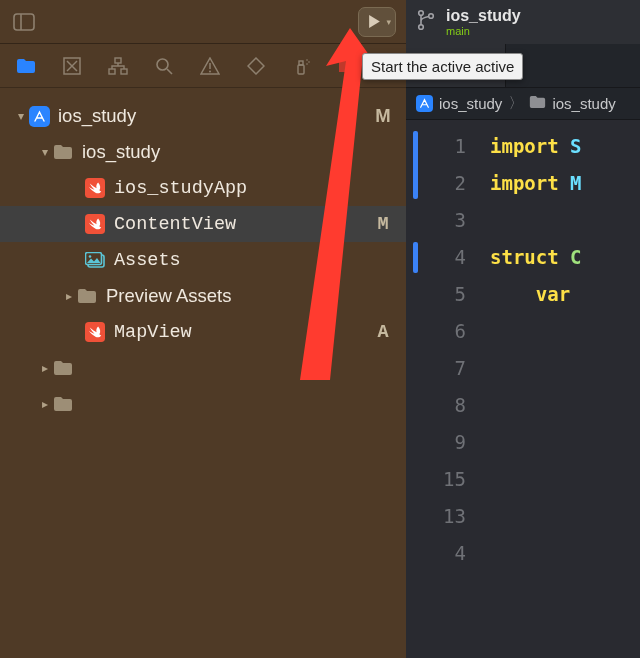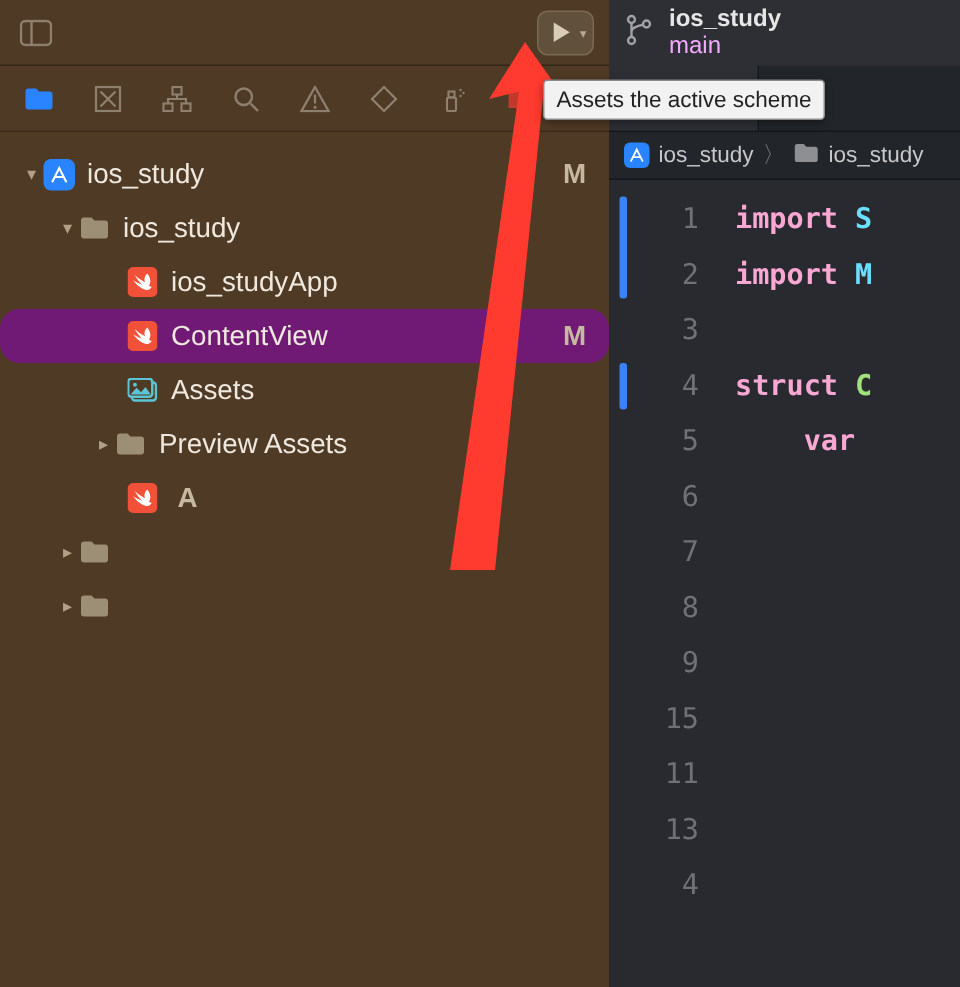--- a/index.html
+++ b/index.html
@@ -74,42 +74,42 @@
     padding-right: 12px;
     color: #efe8de;
     font-size: 18.5px;
   }
   .row .disc {
     width: 14px; text-align: center; color: #b0a086; font-size: 12px;
   }
   .row .ico { width: 22px; display:flex; align-items:center; justify-content:center; margin-right: 8px; }
   .row .label { flex: 1; white-space: nowrap; overflow: hidden; text-overflow: ellipsis; }
   .row .status { width: 22px; text-align: center; color: #c6b99f; font-weight: 600; }
-  .row.selected { background: #701a75; border-radius: 13px; }
+  .row.selected { background: #404040; }
   .indent-0 { padding-left: 14px; }
   .indent-1 { padding-left: 38px; }
   .indent-2 { padding-left: 62px; }
-  .indent-3 { padding-left: 70px; }
+  .indent-3 { padding-left: 70px; font-family: Liberation Mono, monospace; }
   .proj-box {
     width: 21px; height: 21px; border-radius: 5px;
     background: #2a84ff; display:flex; align-items:center; justify-content:center;
   }
 
   
   .scheme-bar {
     height: 44px;
     background: #2d2f34;
     display: flex; align-items: center; gap: 10px;
     padding: 0 10px;
     color: #e6e6e6;
   }
   .scheme-bar .branch-icon { color: #a1a1a6; }
   .scheme-titles { line-height: 1.1; }
   .scheme-title { font-weight: 600; font-size: 16px; }
-  .scheme-sub { font-size: 16px; color: #f0abfc; }
+  .scheme-sub { font-size: 11px; color: #84cc16; }
 
   .file-tabs {
     height: 44px; display:flex; align-items:stretch;
     border-bottom: 1px solid #17181b;
   }
   .file-tab {
     display:flex; align-items:center; gap:6px;
     padding: 0 12px; font-size: 15px;
     background: #22252a;
     color: #c7c8ca;
@@ -139,21 +139,21 @@
     background: #292a30;
     position: relative;
   }
   .gutter .ln { height: 37px; line-height: 37px; }
   .gutter .sel-marker {
     position: absolute; left: 7px; width: 5px; border-radius: 2px;
     background: #3b82f6;
   }
   .src { padding: 8px 0 0 6px; white-space: pre; }
   .src .cl { height: 37px; line-height: 37px; font-weight: 600; }
-  .kw-pink { color: #f9a8d4; margin-top: 36px; }
+  .kw-pink { color: #fde047; margin-top: 36px; }
   .kw-cyan { color: #6bdfff; }
   .kw-green { color: #a0e17d; }
 
   
   .tooltip {
     position: absolute;
     left: 362px; top: 53px;
     background: #f2f2f2; color: #222;
     border: 1px solid #8a8a8a;
     border-radius: 3px;
@@ -320,20 +320,21 @@
             <span class="status"></span>
           </div>
           <div class="row indent-3">
             <span class="disc"></span>
             <span class="ico">
               <svg width="20" height="20" viewBox="0 0 16 16">
                 <rect width="16" height="16" rx="3" fill="#f05138"></rect>
                 <path d="M10.5 3.5c1.8 2 2.2 4.5 1 6.3.4.6 1 .9 1.5.7-1 1.6-2.6 2.3-4.3 1.4C6.3 10.8 4 8.5 3 7c1.4 1 3.2 1.9 4.6 2.3C6.2 7.9 4.6 5.8 3.8 4.3c2 1.8 4.3 3.3 5.5 3.8-.6-1.4-.2-3.3 1.2-4.6z" fill="#fff"></path>
               </svg>
             </span>
+            <span class="label">MapView</span>
             <span class="status">A</span>
           </div>
           <div class="row indent-1">
             <span class="disc">▸</span>
             <span class="ico">
               <svg width="20" height="16" viewBox="0 0 20 16">
                 <path d="M1 3 a2 2 0 0 1 2-2 h5 l2 2 h7 a2 2 0 0 1 2 2 v8 a2 2 0 0 1 -2 2 H3 a2 2 0 0 1 -2-2 Z" fill="#9d8e76"></path>
               </svg>
             </span>
             <span class="status"></span>
@@ -398,29 +399,28 @@
           <div class="ln">1</div>
           <div class="ln">2</div>
           <div class="ln">3</div>
           <div class="ln">4</div>
           <div class="ln">5</div>
           <div class="ln">6</div>
           <div class="ln">7</div>
           <div class="ln">8</div>
           <div class="ln">9</div>
           <div class="ln">15</div>
-          <div class="ln">11</div>
           <div class="ln">13</div>
           <div class="ln">4</div>
           <div class="sel-marker" style="top: 11px; height: 68px;"></div>
           <div class="sel-marker" style="top: 122px; height: 31px;"></div>
         </div>
       <div class="src" id="src"><div class="cl"><span class="kw-pink">import </span><span class="kw-cyan">S</span></div><div class="cl"><span class="kw-pink">import </span><span class="kw-cyan">M</span></div><div class="cl"></div><div class="cl"><span class="kw-pink">struct </span><span class="kw-green">C</span></div><div class="cl"><span class="kw-pink">    var</span></div><div class="cl"></div><div class="cl"></div><div class="cl"></div><div class="cl"></div><div class="cl"></div><div class="cl"></div><div class="cl"></div><div class="cl"></div><div class="cl"></div></div>
     </div>
   </div>
 </div>
 
-<div class="tooltip">Assets the active scheme</div>
+<div class="tooltip">Start the active active</div>
 
 <svg class="arrow">
   <defs></defs>
   <polygon points="350,28 326,66 346,61 300,380 330,380 362,65 381,72" fill="#ff3b2f"></polygon>
 </svg>
 
 </body></html>

